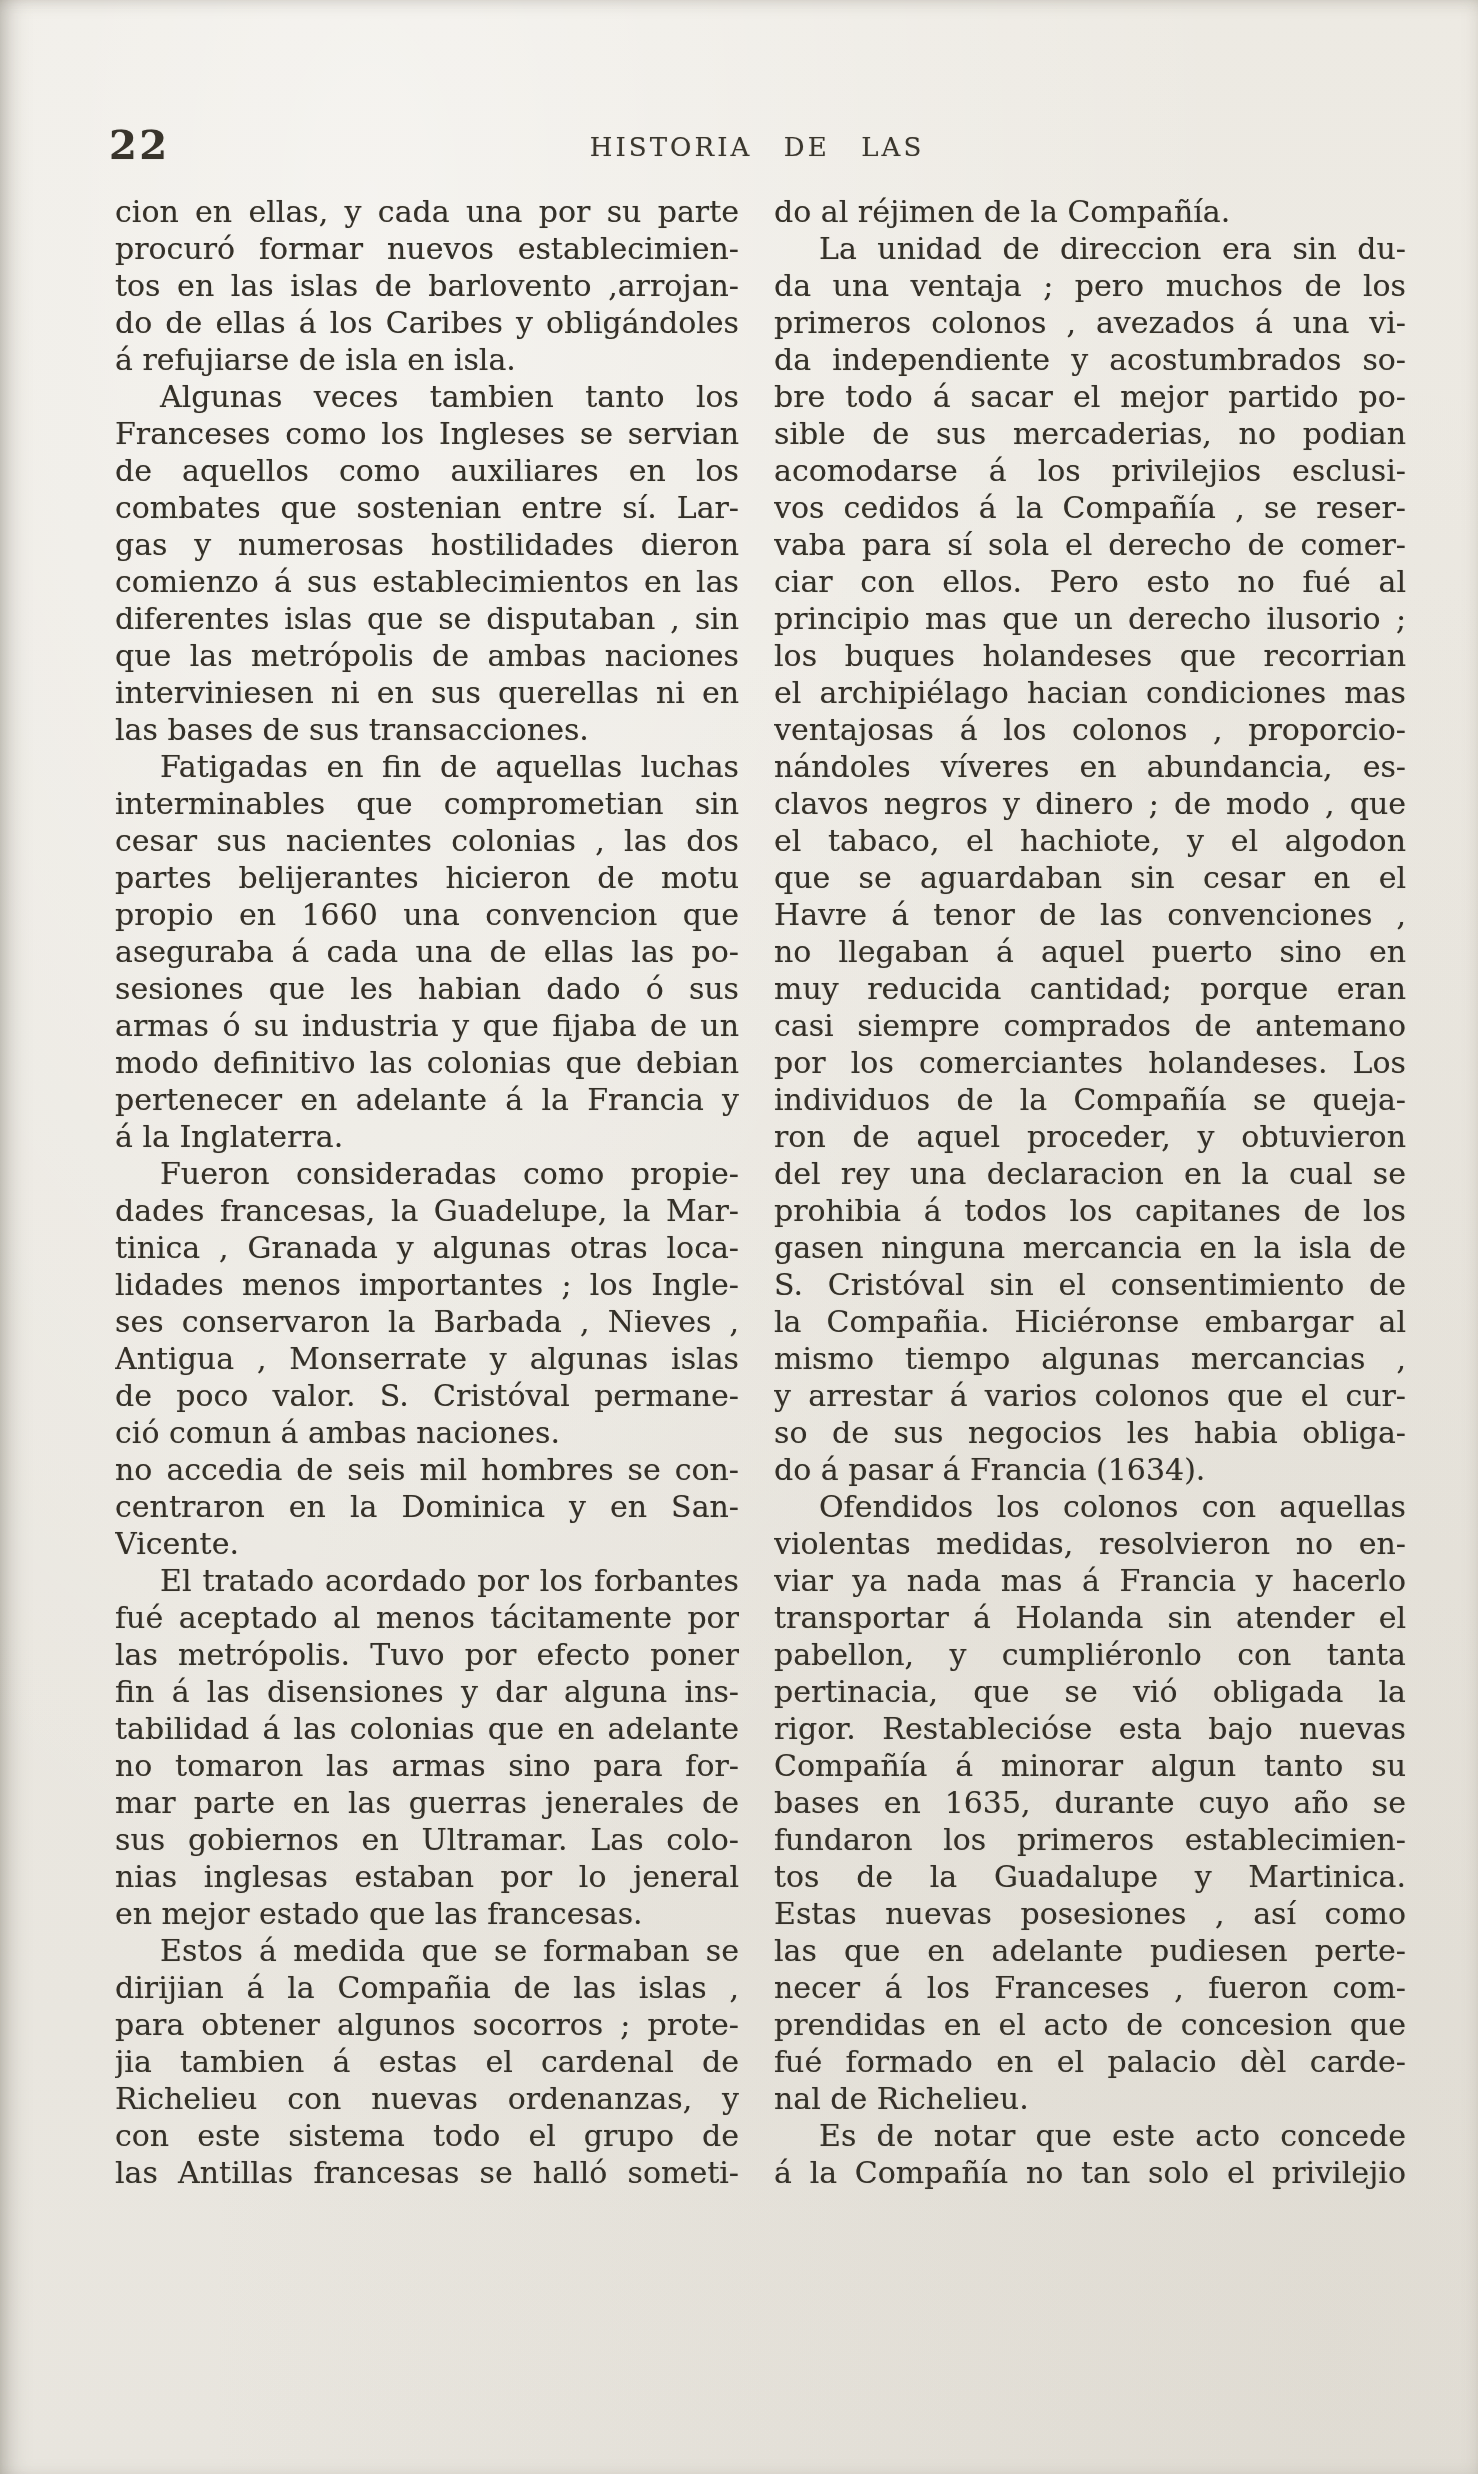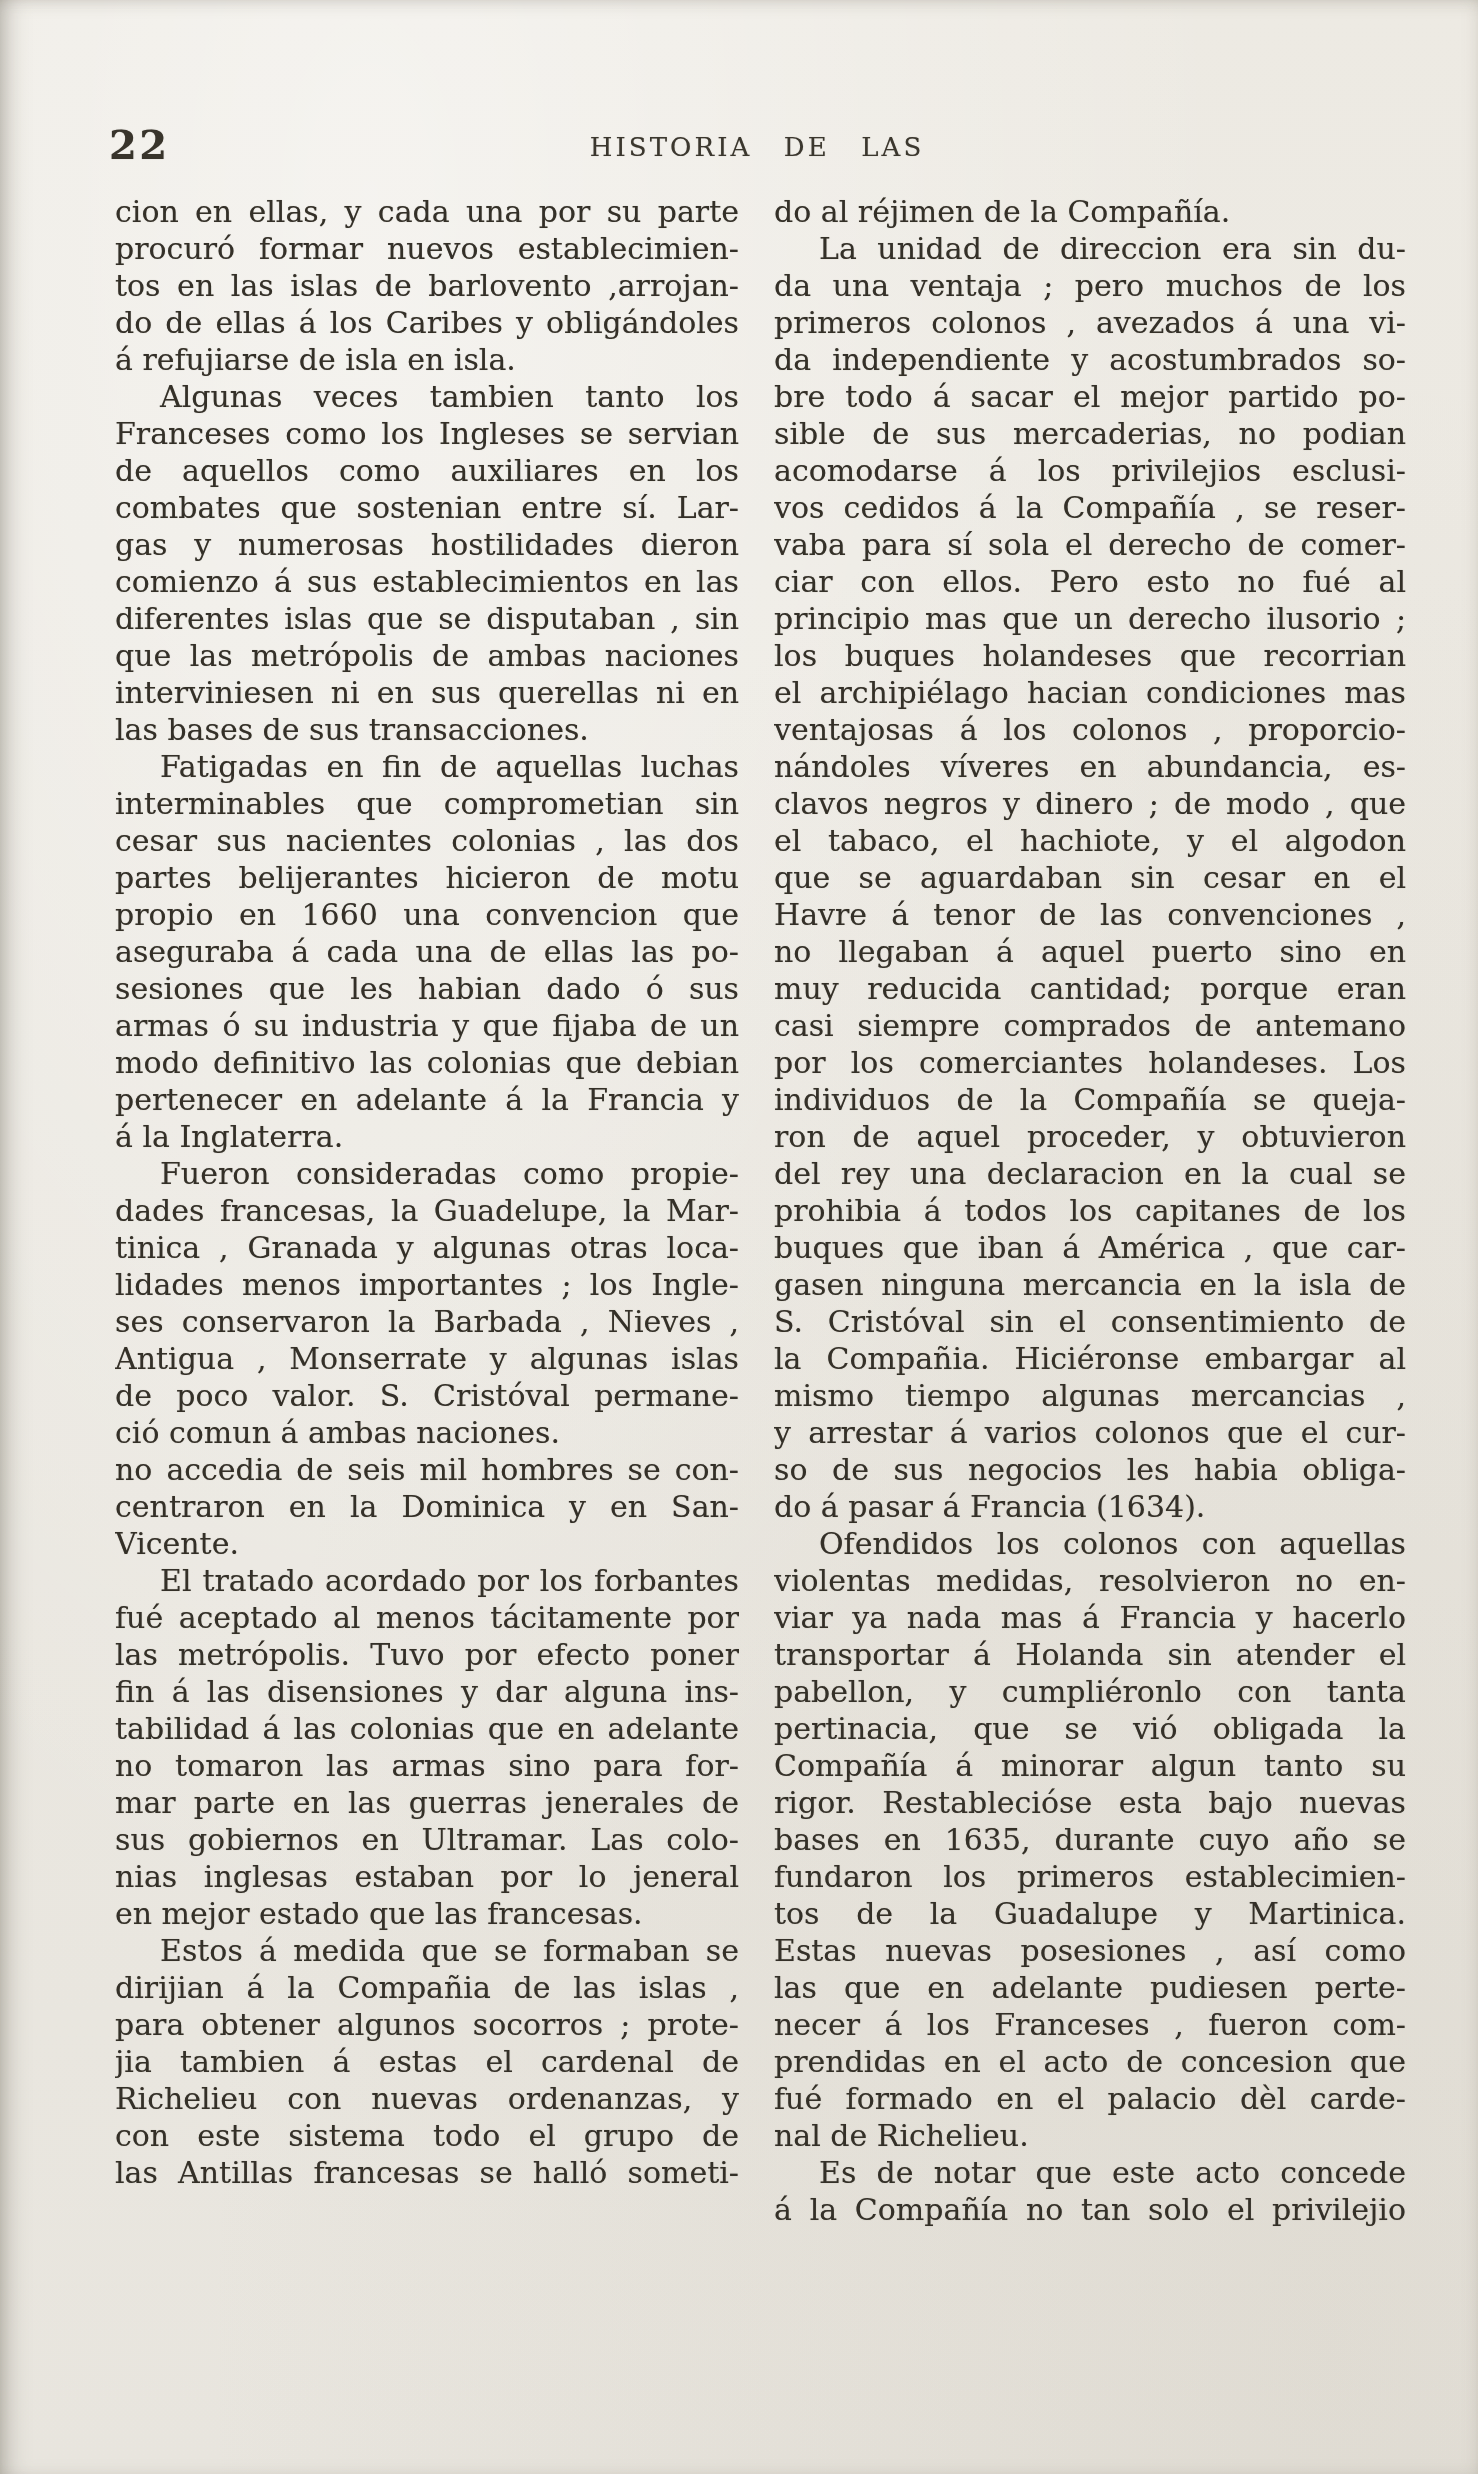--- a/index.html
+++ b/index.html
@@ -135,36 +135,35 @@
       <div class="line mid">que se aguardaban sin cesar en el</div>
       <div class="line mid">Havre á tenor de las convenciones ,</div>
       <div class="line mid">no llegaban á aquel puerto sino en</div>
       <div class="line mid">muy reducida cantidad; porque eran</div>
       <div class="line mid">casi siempre comprados de antemano</div>
       <div class="line mid">por los comerciantes holandeses. Los</div>
       <div class="line mid">individuos de la Compañía se queja-</div>
       <div class="line mid">ron de aquel proceder, y obtuvieron</div>
       <div class="line mid">del rey una declaracion en la cual se</div>
       <div class="line mid">prohibia á todos los capitanes de los</div>
-      <div class="line mid">buques que iban á América , que car-</div>
       <div class="line mid">gasen ninguna mercancia en la isla de</div>
       <div class="line mid">S. Cristóval sin el consentimiento de</div>
       <div class="line mid">la Compañia. Hiciéronse embargar al</div>
       <div class="line mid">mismo tiempo algunas mercancias ,</div>
       <div class="line mid">y arrestar á varios colonos que el cur-</div>
       <div class="line mid">so de sus negocios les habia obliga-</div>
       <div class="line last">do á pasar á Francia (1634).</div>
       <div class="line first">Ofendidos los colonos con aquellas</div>
       <div class="line mid">violentas medidas, resolvieron no en-</div>
       <div class="line mid">viar ya nada mas á Francia y hacerlo</div>
       <div class="line mid">transportar á Holanda sin atender el</div>
       <div class="line mid">pabellon, y cumpliéronlo con tanta</div>
       <div class="line mid">pertinacia, que se vió obligada la</div>
+      <div class="line mid">rigor. Restablecióse esta bajo nuevas</div>
       <div class="line mid">Compañía á minorar algun tanto su</div>
-      <div class="line mid">rigor. Restablecióse esta bajo nuevas</div>
       <div class="line mid">bases en 1635, durante cuyo año se</div>
       <div class="line mid">fundaron los primeros establecimien-</div>
       <div class="line mid">tos de la Guadalupe y Martinica.</div>
       <div class="line mid">Estas nuevas posesiones , así como</div>
       <div class="line mid">las que en adelante pudiesen perte-</div>
       <div class="line mid">necer á los Franceses , fueron com-</div>
       <div class="line mid">prendidas en el acto de concesion que</div>
       <div class="line mid">fué formado en el palacio dèl carde-</div>
       <div class="line last">nal de Richelieu.</div>
       <div class="line first">Es de notar que este acto concede</div>

